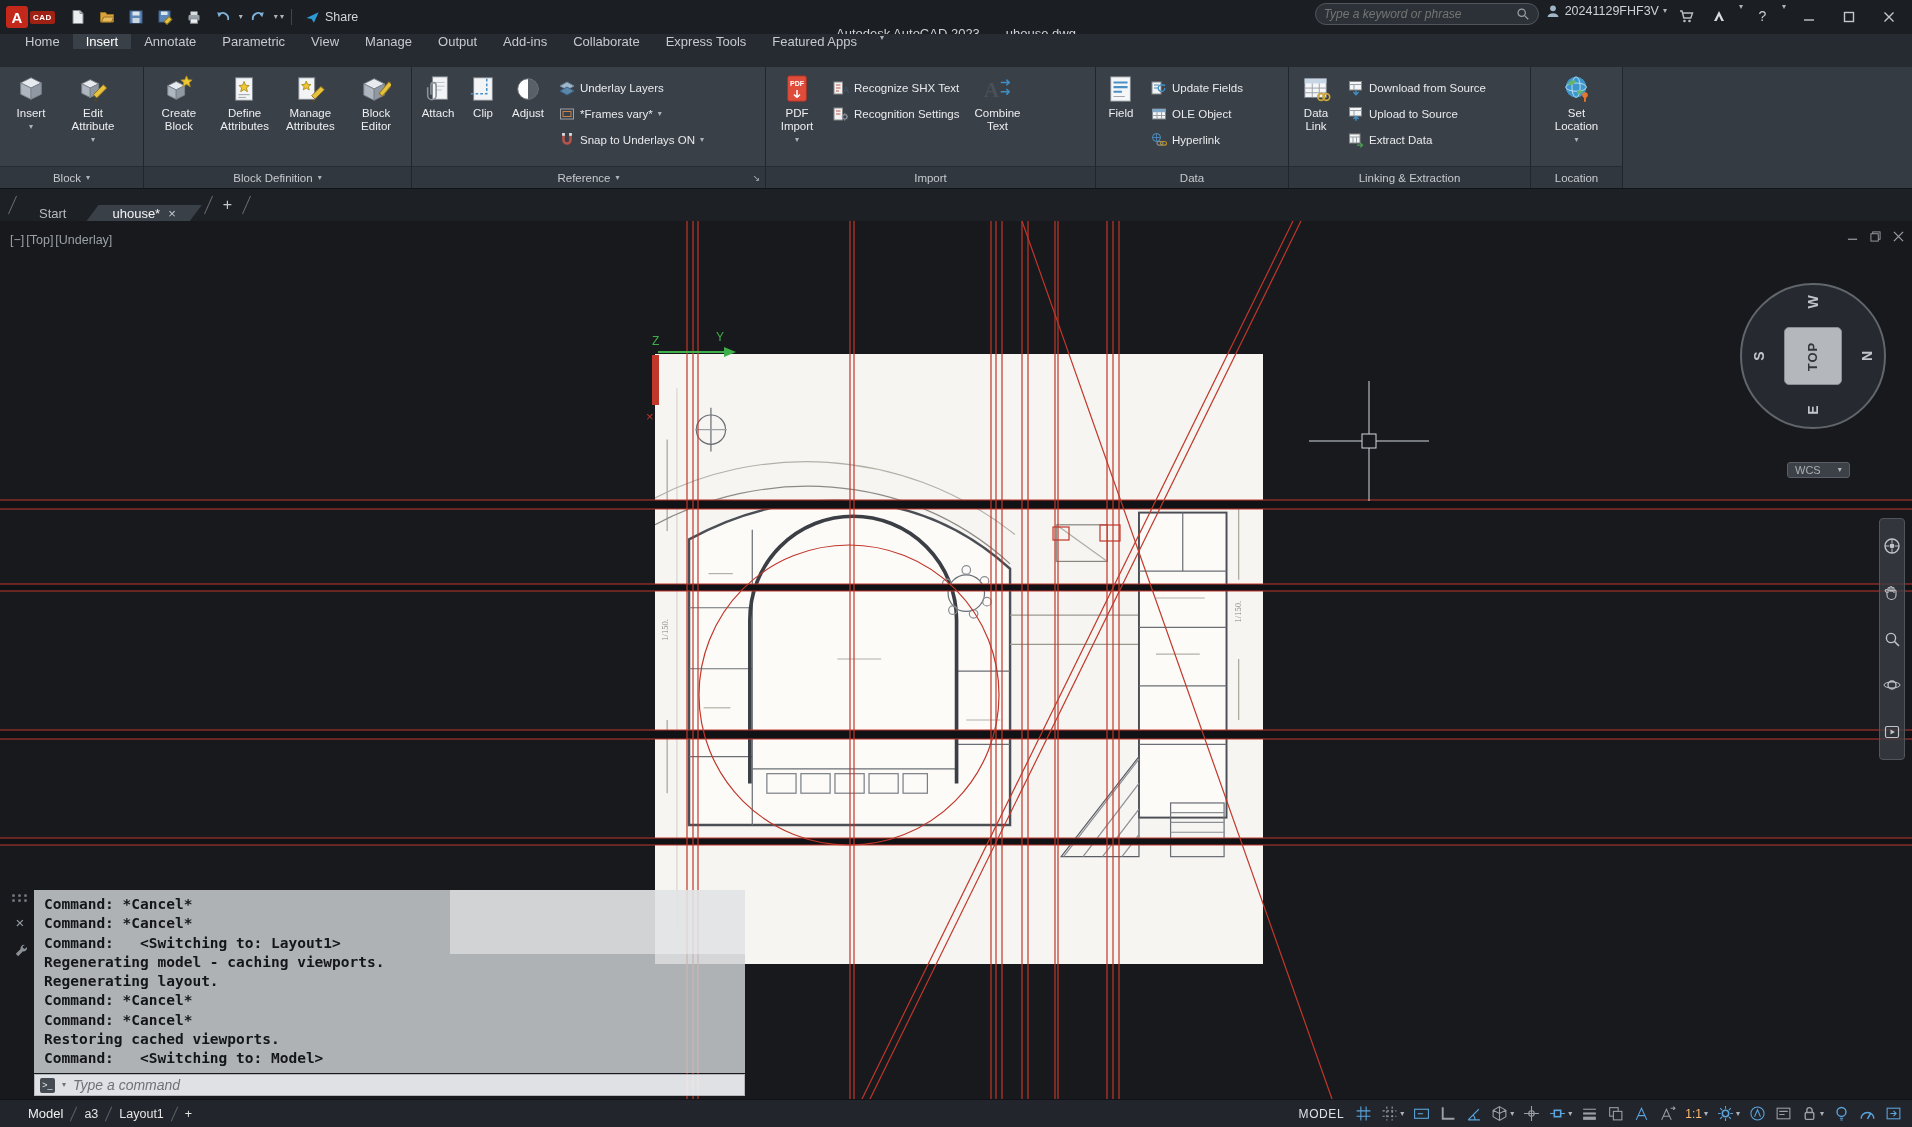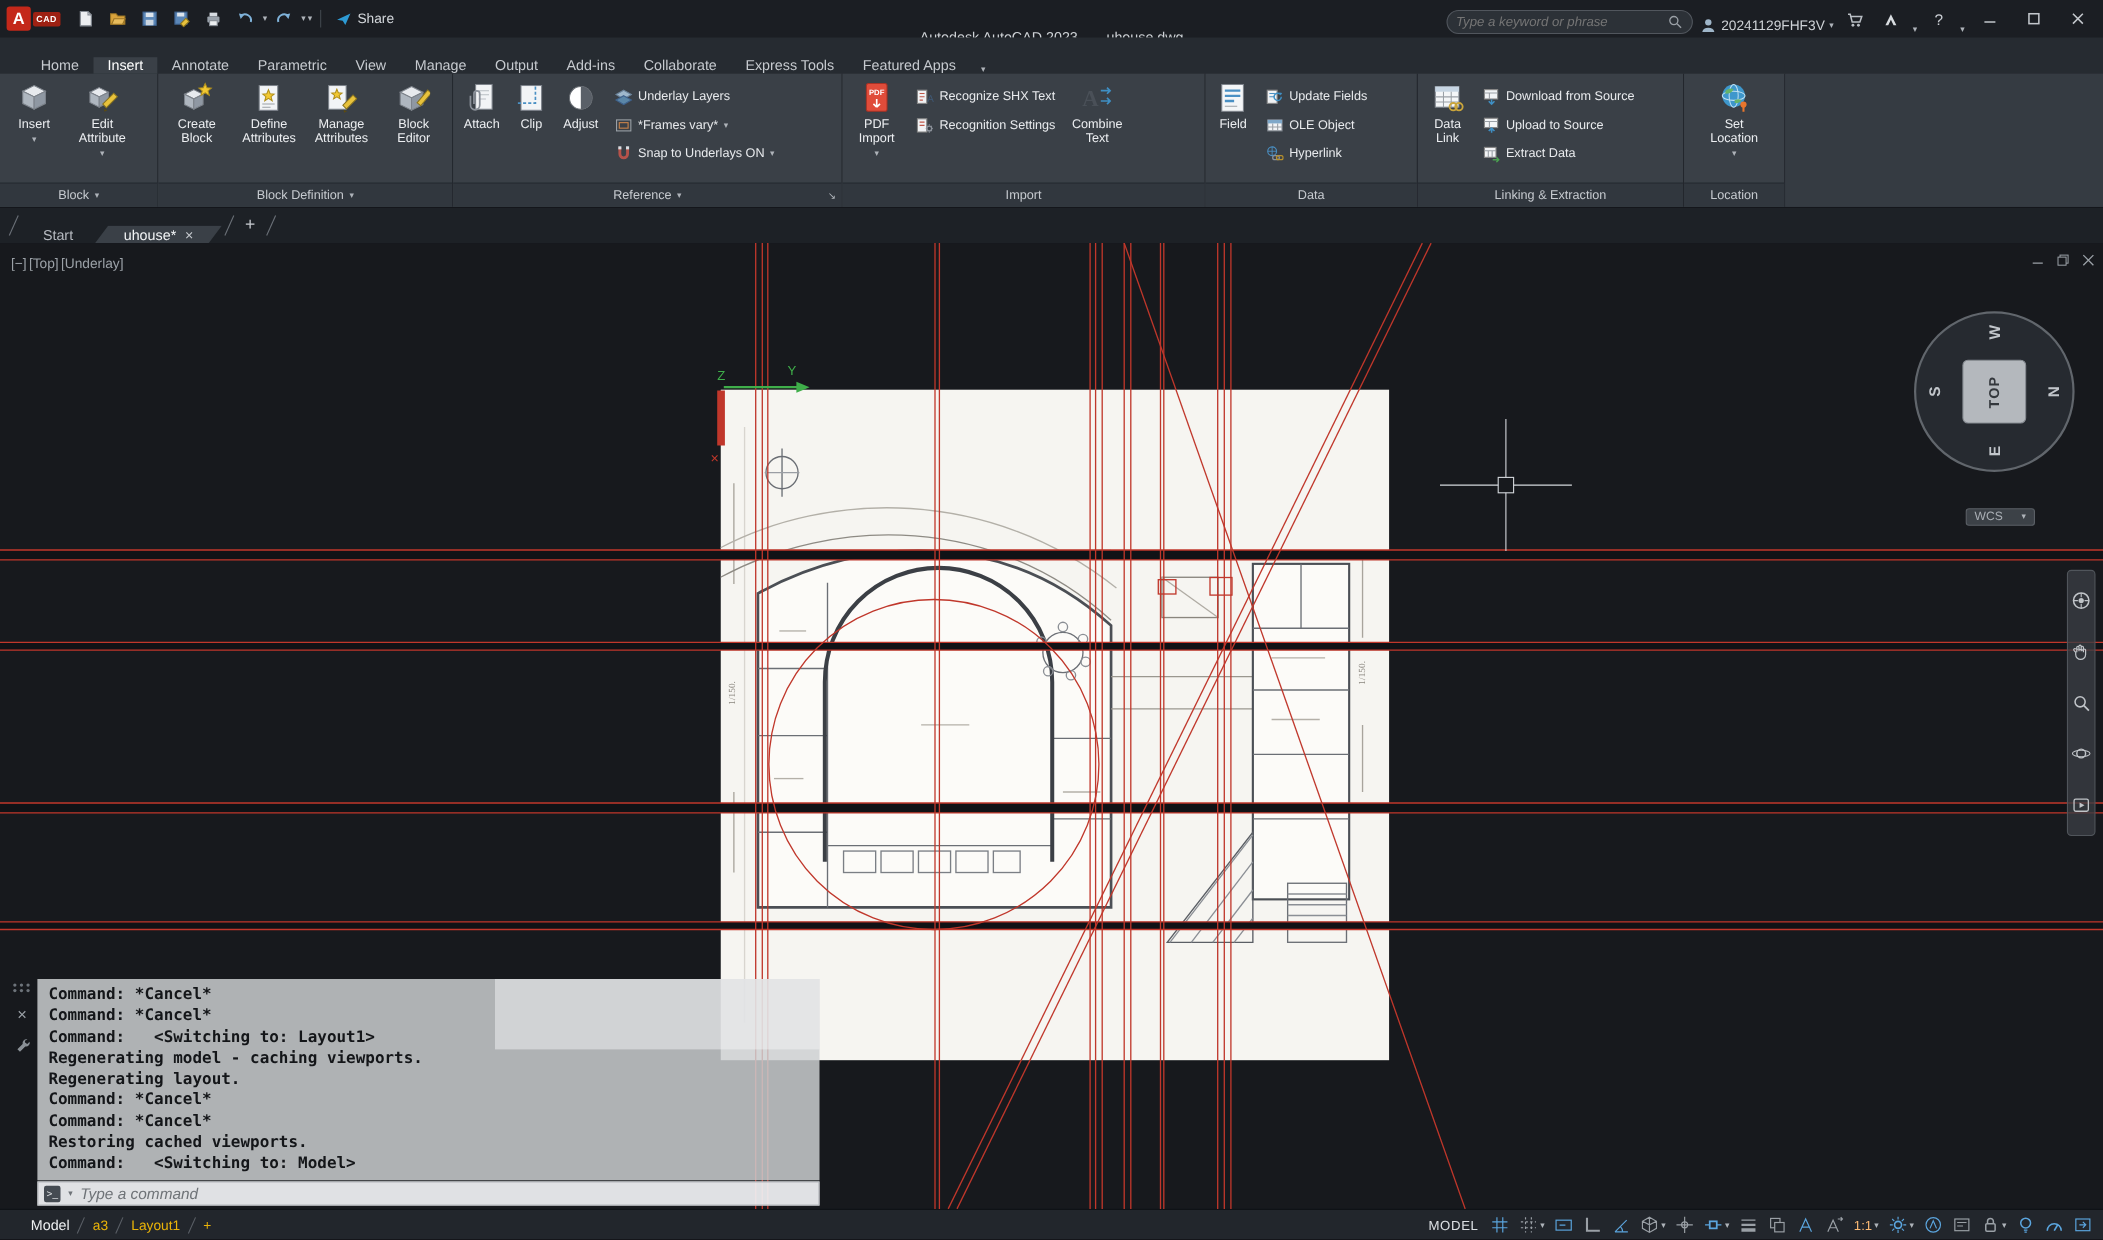--- a/index.html
+++ b/index.html
@@ -11,29 +11,29 @@
 .titlebar{position:absolute;top:0;left:0;right:0;height:34px;background:#1b1e23;display:flex;align-items:center;padding:0 6px;gap:2px;}
 .logo{display:flex;align-items:center;gap:2px;margin-right:8px;}
 .logoA{width:22px;height:22px;background:#c4281a;color:#fff;font-weight:bold;font-size:15px;display:flex;align-items:center;justify-content:center;border-radius:3px;}
 .logoCAD{background:#9e2113;color:#fff;font-size:8px;font-weight:bold;padding:2px 3px;border-radius:2px;letter-spacing:.5px;}
 .tbbtn{width:27px;height:26px;display:flex;align-items:center;justify-content:center;border-radius:3px;}
 .tbbtn svg{width:16px;height:16px;}
 .caret{font-size:8px;color:#aeb3b9;line-height:1;}
 .vsep{width:1px;height:16px;background:#40454c;margin:0 5px;}
 .share{display:flex;align-items:center;gap:5px;color:#d3d7db;font-size:12.5px;padding:0 6px;}
 .tb-center{position:absolute;left:50%;transform:translateX(-50%);display:flex;gap:26px;font-size:13px;color:#cfd3d7;white-space:nowrap;margin-top:32px;}
-.tb-right{margin-left:auto;display:flex;align-items:flex-end;gap:6px;}
+.tb-right{margin-left:auto;display:flex;align-items:flex-start;gap:6px;}
 .searchbox{display:flex;align-items:center;width:224px;height:22px;background:#2c3137;border:1px solid #51565d;border-radius:11px;padding:0 8px;}
 .searchbox input{flex:1;background:transparent;border:none;outline:none;color:#c8ccd1;font-style:italic;font-size:12px;font-family:"Liberation Sans",sans-serif;}
 .userbtn{display:flex;align-items:center;gap:4px;color:#ced2d6;font-size:12.5px;}
 .winbtn{width:34px;height:28px;display:flex;align-items:center;justify-content:center;color:#c3c7cc;font-size:14px;}
 .winbtn svg{width:12px;height:12px;}
 
 
-.rtabs{position:absolute;top:34px;left:0;right:0;height:33px;background:#262b31;display:flex;align-items:flex-end;padding-left:24px;font-size:13px;}
+.rtabs{position:absolute;top:34px;left:0;right:0;height:33px;background:#262b31;display:flex;align-items:flex-start;padding-left:12px;font-size:13px;}
 .rtab{display:flex;align-items:center;padding:0 13px;color:#c6cacf;}
 .rtab.active{background:#3a4047;color:#fff;}
 .rtab-caret{display:flex;align-items:center;padding:0 10px;}
 
 
 .ribbon{position:absolute;top:67px;left:0;right:0;height:122px;background:#3a4047;border-bottom:1px solid #101317;display:flex;}
 .panel{display:flex;flex-direction:column;border-right:1px solid #22262c;background:#3a4047;}
 .pbody{flex:1;display:flex;align-items:flex-start;padding:2px 2px 0;}
 .pfoot{height:22px;background:#31373e;border-top:1px solid #272c32;display:flex;align-items:center;justify-content:center;gap:5px;font-size:11.5px;color:#c6cacf;position:relative;}
 .launcher{position:absolute;right:5px;font-size:9px;color:#aeb3b9;}
@@ -81,21 +81,21 @@
 .histlight{position:absolute;right:0;top:0;width:295px;height:64px;background:rgba(243,244,246,.5);}
 .cline{font-family:"DejaVu Sans Mono",monospace;font-size:14.5px;line-height:19.3px;color:#141619;white-space:pre;position:relative;z-index:1;font-weight:bold;}
 .cmdinput{margin-top:1px;height:22px;background:rgba(240,241,243,.93);border:1px solid #b3b6bb;display:flex;align-items:center;gap:7px;padding:0 5px;}
 .cmdbadge{width:15px;height:15px;background:#454b52;color:#e8eaec;font-size:9px;display:flex;align-items:center;justify-content:center;border-radius:2px;}
 .cmdtext{font-style:italic;color:#6e7277;font-size:14px;}
 
 
 .statusbar{position:absolute;bottom:0;left:0;right:0;height:28px;background:#22262c;border-top:1px solid #0f1216;display:flex;align-items:center;font-size:12.5px;}
 .sb-left{display:flex;align-items:center;gap:10px;padding-left:28px;}
 .sb-model{color:#eef0f2;font-size:13px;}
-.sb-lay{color:#eab308;}
+.sb-lay{color:#e5e5e5;}
 .sb-slash{width:1px;height:16px;background:#5a5f66;transform:rotate(24deg);}
 .sb-right{margin-left:auto;display:flex;align-items:center;gap:9px;padding-right:10px;}
 .sic{display:flex;align-items:center;gap:2px;}
 .sic svg{width:17px;height:17px;}
 .sb-space{color:#dde1e5;font-size:12px;letter-spacing:.6px;margin-right:2px;}
 .sb-scale{color:#fdba74;font-size:12px;}
 </style>
 </head>
 <body>
 

